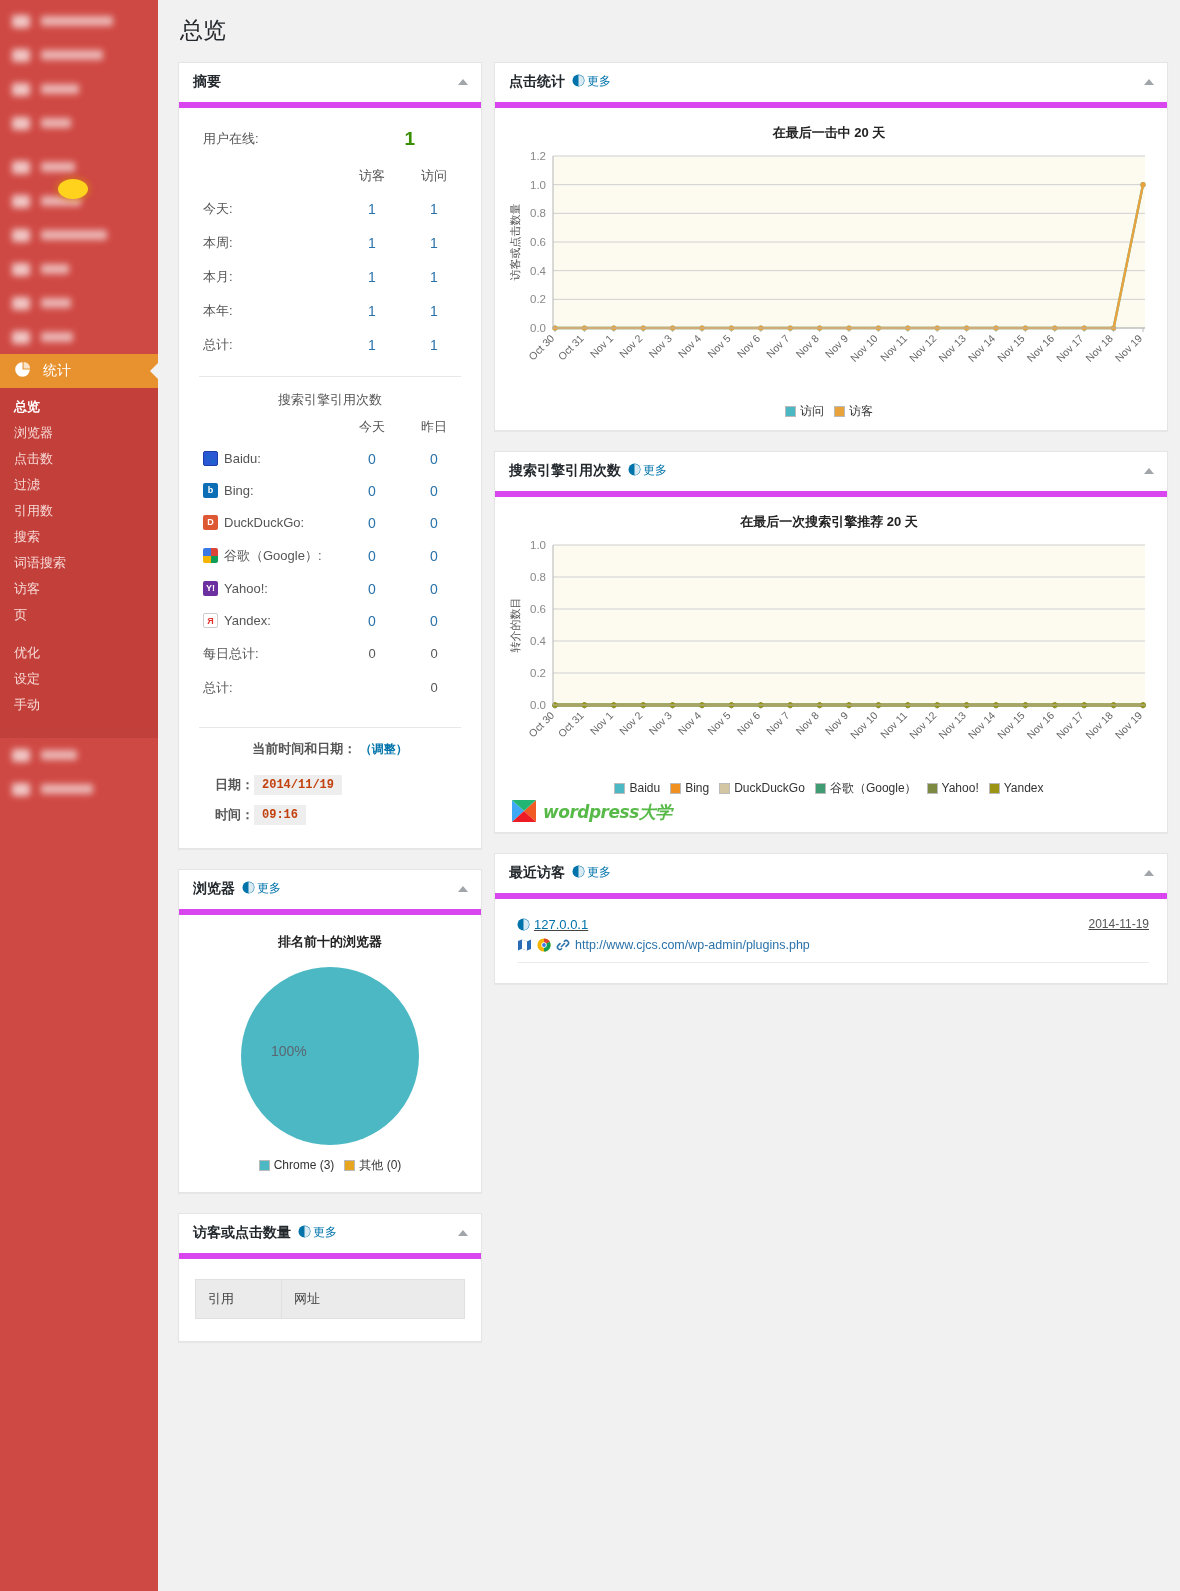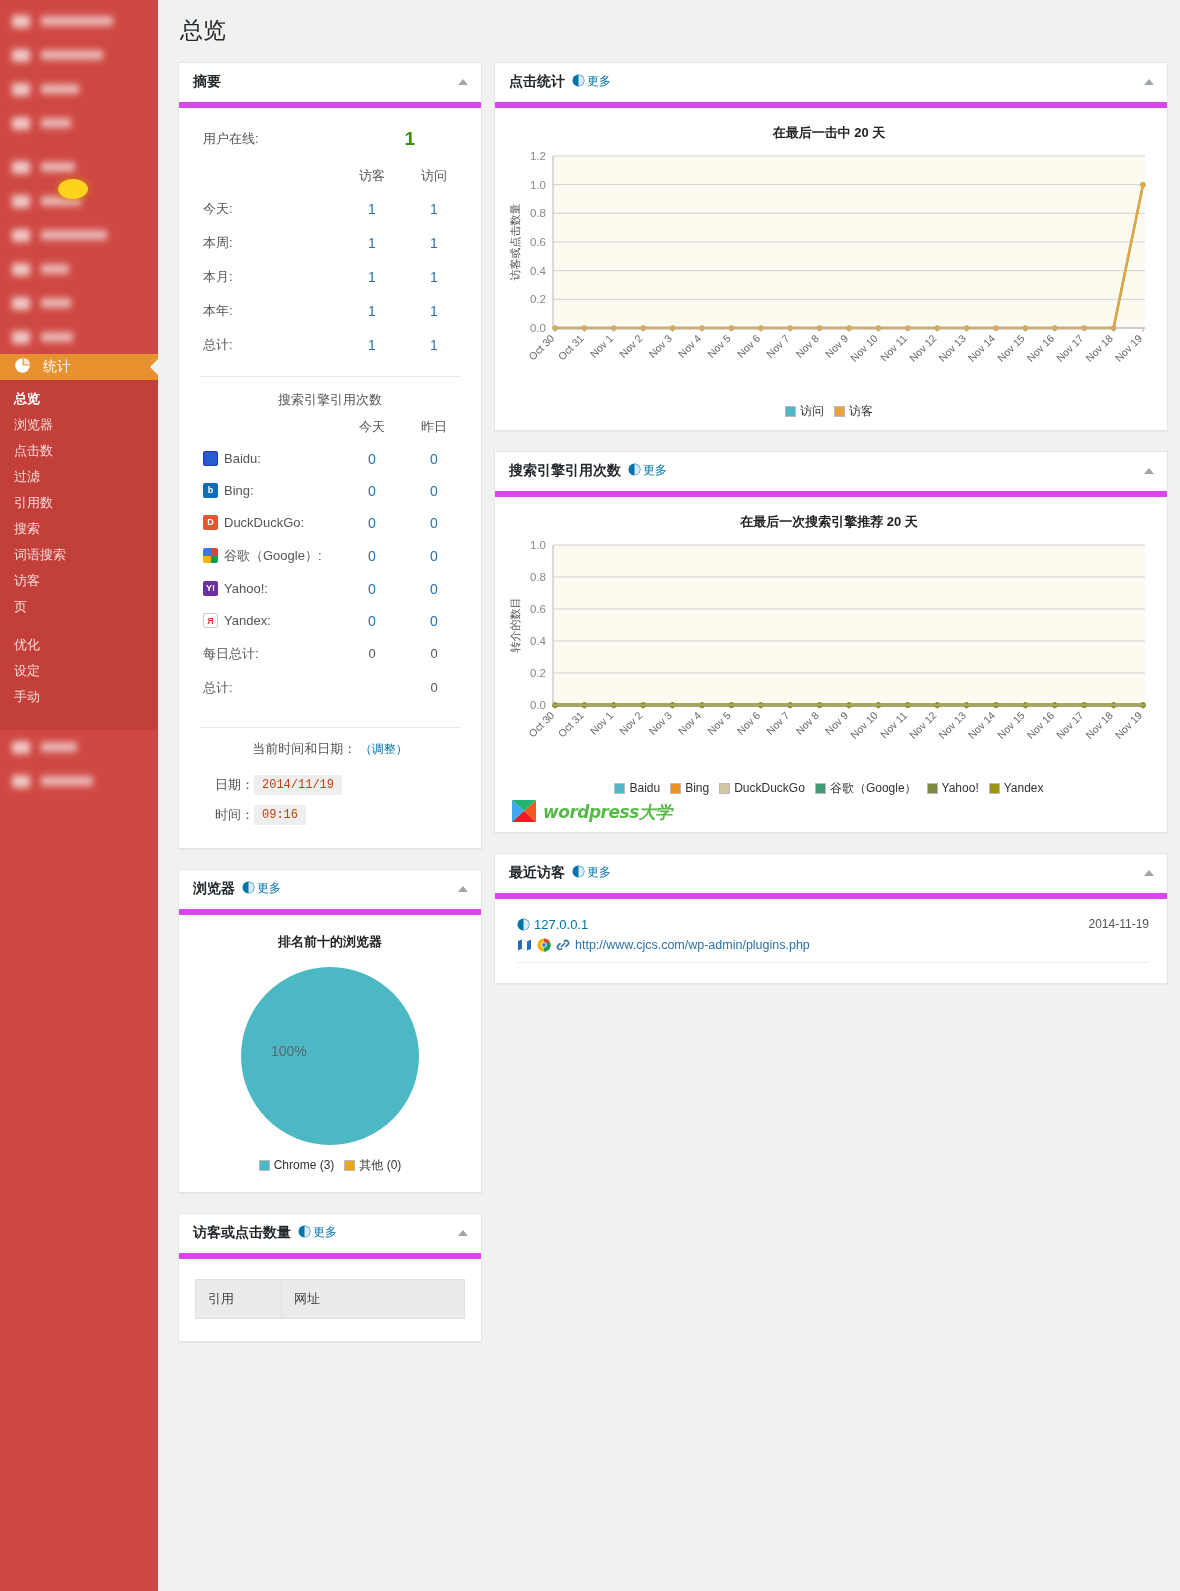--- a/index.html
+++ b/index.html
@@ -41,21 +41,21 @@
   .sb-bubble {
     position:absolute; width:30px; height:20px;
     border-radius:50%; background:#ffd21e;
     box-shadow:0 0 5px 3px rgba(214,120,30,.55);
     left:58px; top:179px; filter:blur(.6px);
   }
 
   .sb-active {
     position:relative;
     display:flex; align-items:center;
-    height:26px; background:#e8922f;
+    height:34px; background:#e8922f;
     color:#fff; font-size:14px; font-weight:400;
   }
   .sb-active .pie-ic { margin:0 12px 0 14px; flex:0 0 17px; }
   .sb-active .arrow {
     position:absolute; right:0; top:50%;
     margin-top:-8px; width:0; height:0;
     border-top:8px solid transparent;
     border-bottom:8px solid transparent;
     border-right:8px solid #f1f1f1;
   }
@@ -128,21 +128,21 @@
   table.stats td.v { text-align:center; width:62px; color:#2a72aa; font-size:14px; }
   table.stats td.lab { padding-left:8px; }
   .se-name { display:flex; align-items:center; gap:6px; padding-left:8px; color:#555; }
   .se-ic { width:15px; height:15px; flex:0 0 15px; border-radius:2px;
            font-size:9px; line-height:15px; text-align:center; color:#fff;
            font-weight:bold; overflow:hidden; }
   td.grn { color:#3a8f00; font-size:17px; text-align:center; }
   .hr { border-top:1px solid #e8e8e8; margin:14px 4px 0 4px; }
   .sec-cap { text-align:center; color:#555; font-size:13px; padding:14px 0 2px 0; }
   .tot-row td { padding-top:10px; }
-  .dt-block { padding:2px 4px 0 4px; }
+  .dt-block { padding:2px 4px 0 4px;font-weight:bold; }
   .dt-cap { text-align:center; color:#555; padding:10px 0 12px 0; }
   .dt-cap a { color:#0073aa; text-decoration:none; font-size:12px; }
   .dt-row { display:flex; align-items:center; padding:5px 0 5px 16px; color:#555; }
   .dt-val {
     background:#eee; color:#c2410c; padding:3px 8px;
     font-family:"Liberation Mono","DejaVu Sans Mono",monospace;
     font-size:12px; 
   }
 
   
@@ -163,21 +163,21 @@
     width:178px; height:178px; border-radius:50%;
     position:relative;
   }
   .pie .pct {
     position:absolute; left:30px; top:76px;
     color:#5a6670; font-size:14px;
   }
 
   
   .rv-row { padding:6px 2px 10px 6px; }
-  .rv-top { display:flex; align-items:center; }
+  .rv-top { display:flex; align-items:center;text-decoration:underline; }
   .rv-ip { color:#0073aa; text-decoration:none; font-size:13px; }
   .rv-date { margin-left:auto; color:#555; font-size:12px; }
   .rv-bot { display:flex; align-items:center; gap:5px; margin-top:6px; }
   .rv-url { color:#2a72aa; text-decoration:none; font-size:12.5px; }
   .rv-sep { border-bottom:1px solid #ececec; margin-top:10px; }
 
   
   .ref-tbl { width:100%; border-collapse:collapse; margin:6px 0 4px 0; }
   .ref-tbl th {
     background:#ebebeb; border:1px solid #e0e0e0;

